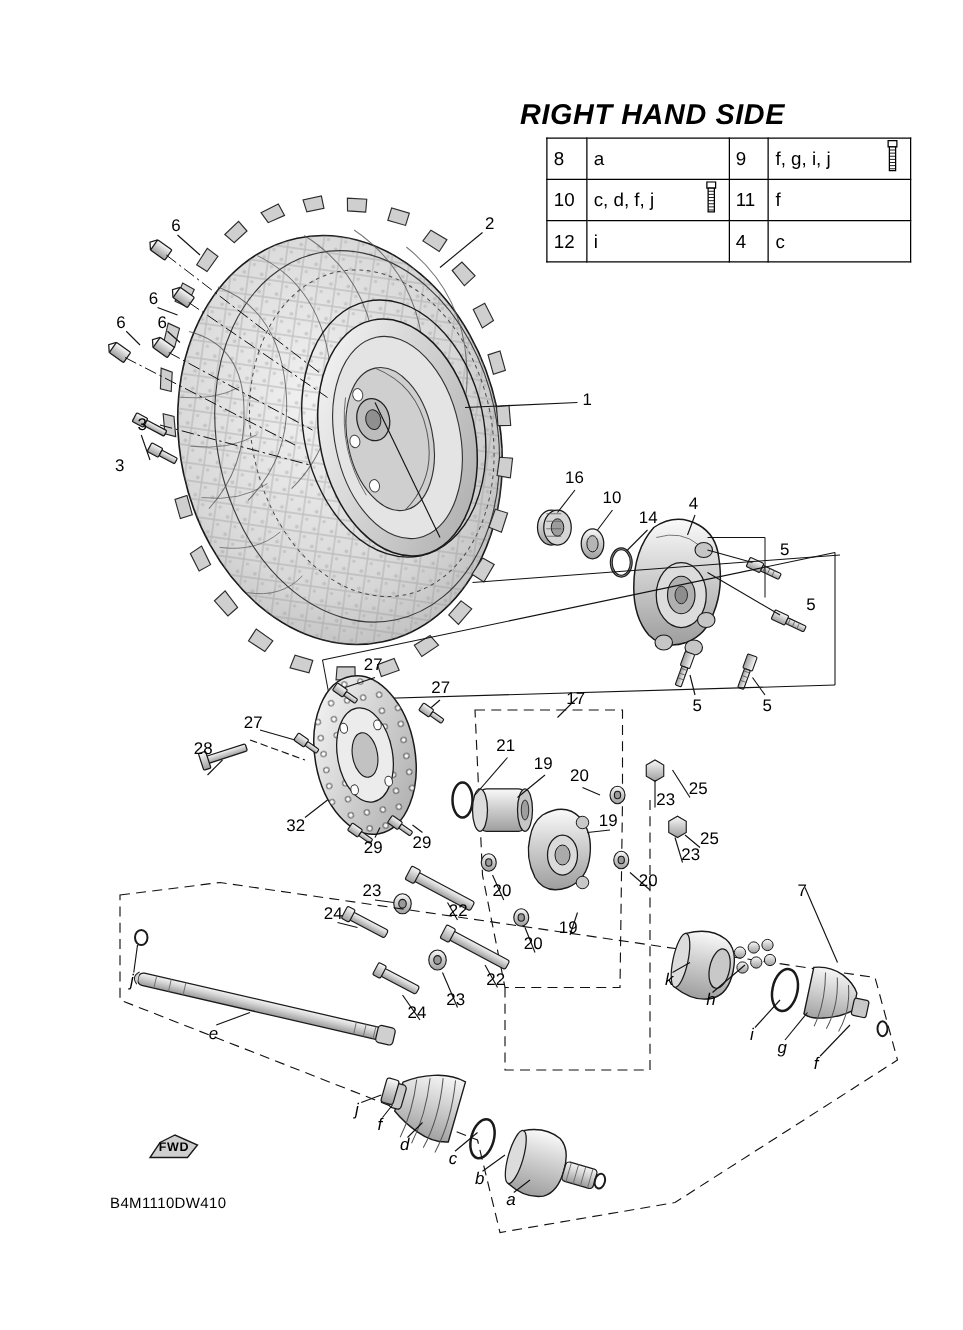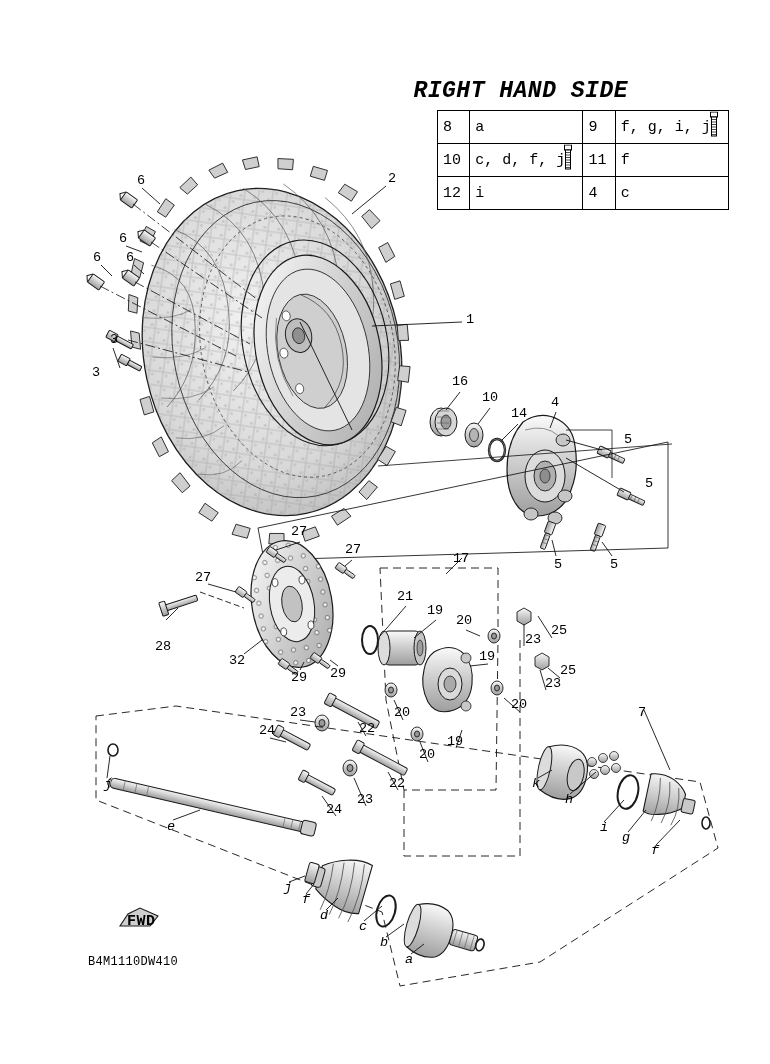--- a/index.html
+++ b/index.html
@@ -11,21 +11,21 @@
     width: 770px;
     height: 1064px;
     position: relative;
     font-family: "Liberation Sans", sans-serif;
     color: #000000;
     overflow: hidden;
   }
   #diagram-root {
     position: absolute;
     left: 0; top: 0;
-    width: 668px; height: 1064px; font-family: Liberation Mono, monospace;
+    width: 668px; height: 1064px;
   }
   .title {
     position: absolute;
     right: 40px;
     top: 78px;
     font-style: italic;
     font-weight: bold;
     font-size: 23px;
     letter-spacing: 0.5px;
     white-space: nowrap;
@@ -70,21 +70,21 @@
     position: absolute;
     font-size: 13.5px;
     line-height: 1;
   }
   .cal.italic { font-style: italic; }
   svg.art { position: absolute; left: 0; top: 0; }
   .fwd-label {
     position: absolute;
     left: 127px;
     top: 913px;
-    font-size: 15px;
+    font-size: 10px;
     font-weight: bold;
     letter-spacing: 0.5px;
   }
 </style>
 </head>
 <body>
 
 <div id="diagram-root">
 
   <div class="title">RIGHT HAND SIDE</div>
@@ -638,21 +638,21 @@
   <div class="cal" style="left:610px; top:558px;">5</div>
   <div class="cal" style="left:291px; top:525px;">27</div>
   <div class="cal" style="left:345px; top:543px;">27</div>
   <div class="cal" style="left:195px; top:571px;">27</div>
   <div class="cal" style="left:453px; top:552px;">17</div>
   <div class="cal" style="left:397px; top:590px;text-align:right;">21</div>
   <div class="cal" style="left:427px; top:604px;">19</div>
   <div class="cal" style="left:456px; top:614px;">20</div>
   <div class="cal" style="left:525px; top:633px;">23</div>
   <div class="cal" style="left:551px; top:624px;">25</div>
-  <div class="cal" style="left:155px; top:640px;">28</div>
+  <div class="cal" style="left:155px; top:592px;">28</div>
   <div class="cal" style="left:229px; top:654px;">32</div>
   <div class="cal" style="left:479px; top:650px;">19</div>
   <div class="cal" style="left:560px; top:664px;">25</div>
   <div class="cal" style="left:545px; top:677px;">23</div>
   <div class="cal" style="left:291px; top:671px;">29</div>
   <div class="cal" style="left:330px; top:667px;">29</div>
   <div class="cal" style="left:290px; top:706px;">23</div>
   <div class="cal" style="left:359px; top:722px;">22</div>
   <div class="cal" style="left:394px; top:706px;">20</div>
   <div class="cal" style="left:511px; top:698px;">20</div>

